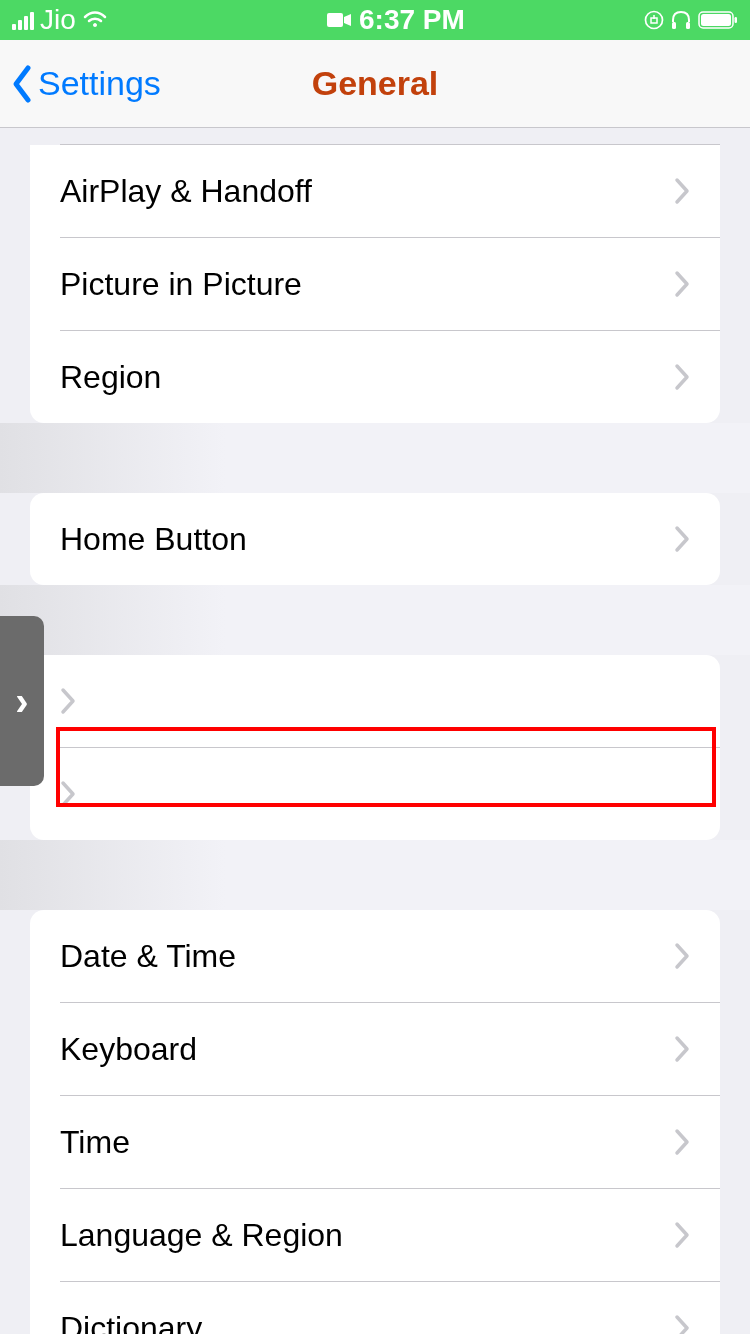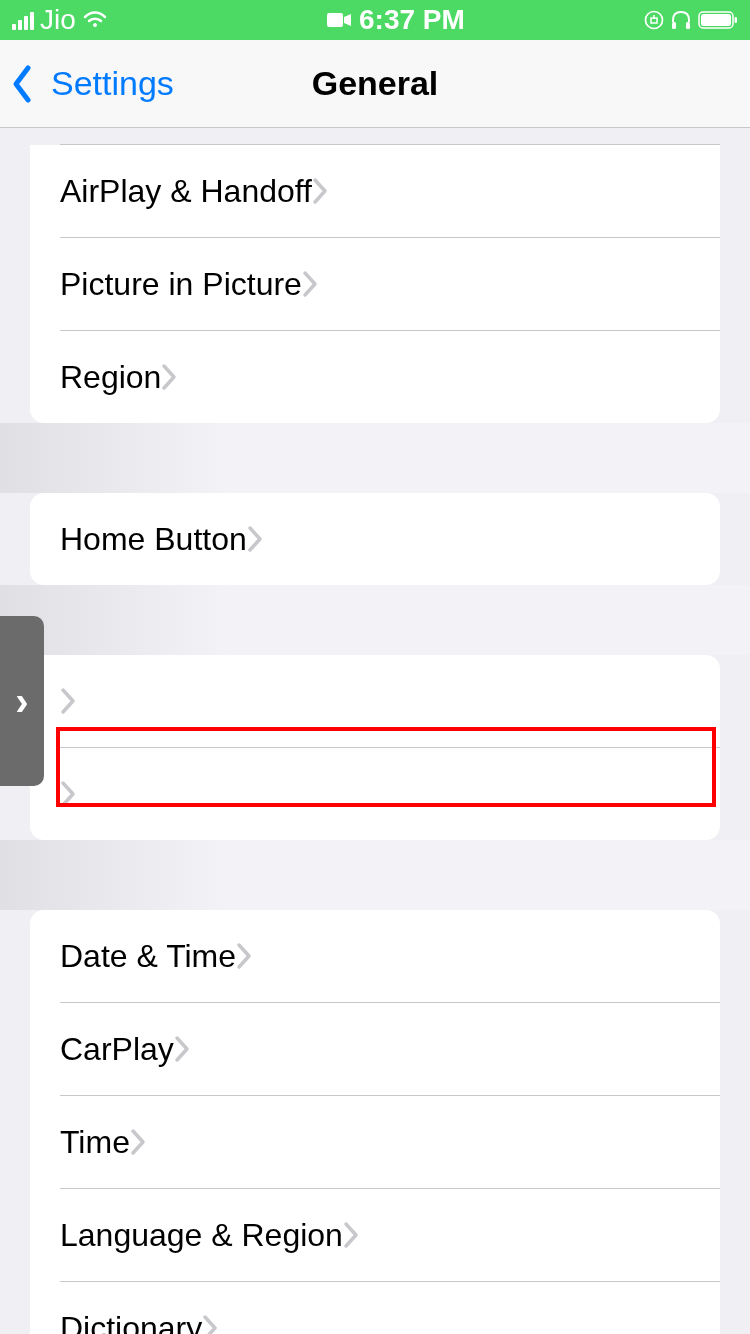--- a/index.html
+++ b/index.html
@@ -37,42 +37,42 @@
     display: flex;
     align-items: center;
   }
   .back-btn {
     display: flex;
     align-items: center;
     color: #007aff;
     font-size: 34px;
     font-weight: 400;
     padding-left: 10px;
-    gap: 17px;
+    gap: 4px;
   }
   .nav-title {
     position: absolute;
     left: 50%;
     transform: translateX(-50%);
     font-size: 34px;
     font-weight: 600;
-    color: #000000;
+    color: #c2410c;
   }
 
   
   .content { height: calc(1334px - 40px - 88px); overflow: hidden; background: #efeff4; }
   .section-group {
     background: #fff;
     border-radius: 14px;
     margin: 0 30px;
   }
   .row {
     display: flex;
     align-items: center;
-    justify-content: flex-start;
+    justify-content: space-between;
     padding: 0 30px 0 30px;
     height: 92px;
     font-size: 32px;
     color: #000;
     position: relative;
   }
   .row-label { font-weight: 400; }
   .chevron { color: #c7c7cc; }
   .divider {
     height: 1px;
@@ -228,21 +228,21 @@
 
   <div class="section-group">
     <div class="row">
       <span class="row-label">Date &amp; Time</span>
       <svg class="chevron" width="16" height="28" viewBox="0 0 16 28">
           <polyline points="3,3 13,14 3,25" fill="none" stroke="#c7c7cc" stroke-width="3.5" stroke-linecap="round" stroke-linejoin="round"></polyline>
         </svg>
     </div>
     <div class="divider"></div>
     <div class="row">
-      <span class="row-label">CarPlay</span>
+      <span class="row-label">Keyboard</span>
       <svg class="chevron" width="16" height="28" viewBox="0 0 16 28">
           <polyline points="3,3 13,14 3,25" fill="none" stroke="#c7c7cc" stroke-width="3.5" stroke-linecap="round" stroke-linejoin="round"></polyline>
         </svg>
     </div>
     <div class="divider"></div>
     <div class="row">
       <span class="row-label">Time</span>
       <svg class="chevron" width="16" height="28" viewBox="0 0 16 28">
           <polyline points="3,3 13,14 3,25" fill="none" stroke="#c7c7cc" stroke-width="3.5" stroke-linecap="round" stroke-linejoin="round"></polyline>
         </svg>

